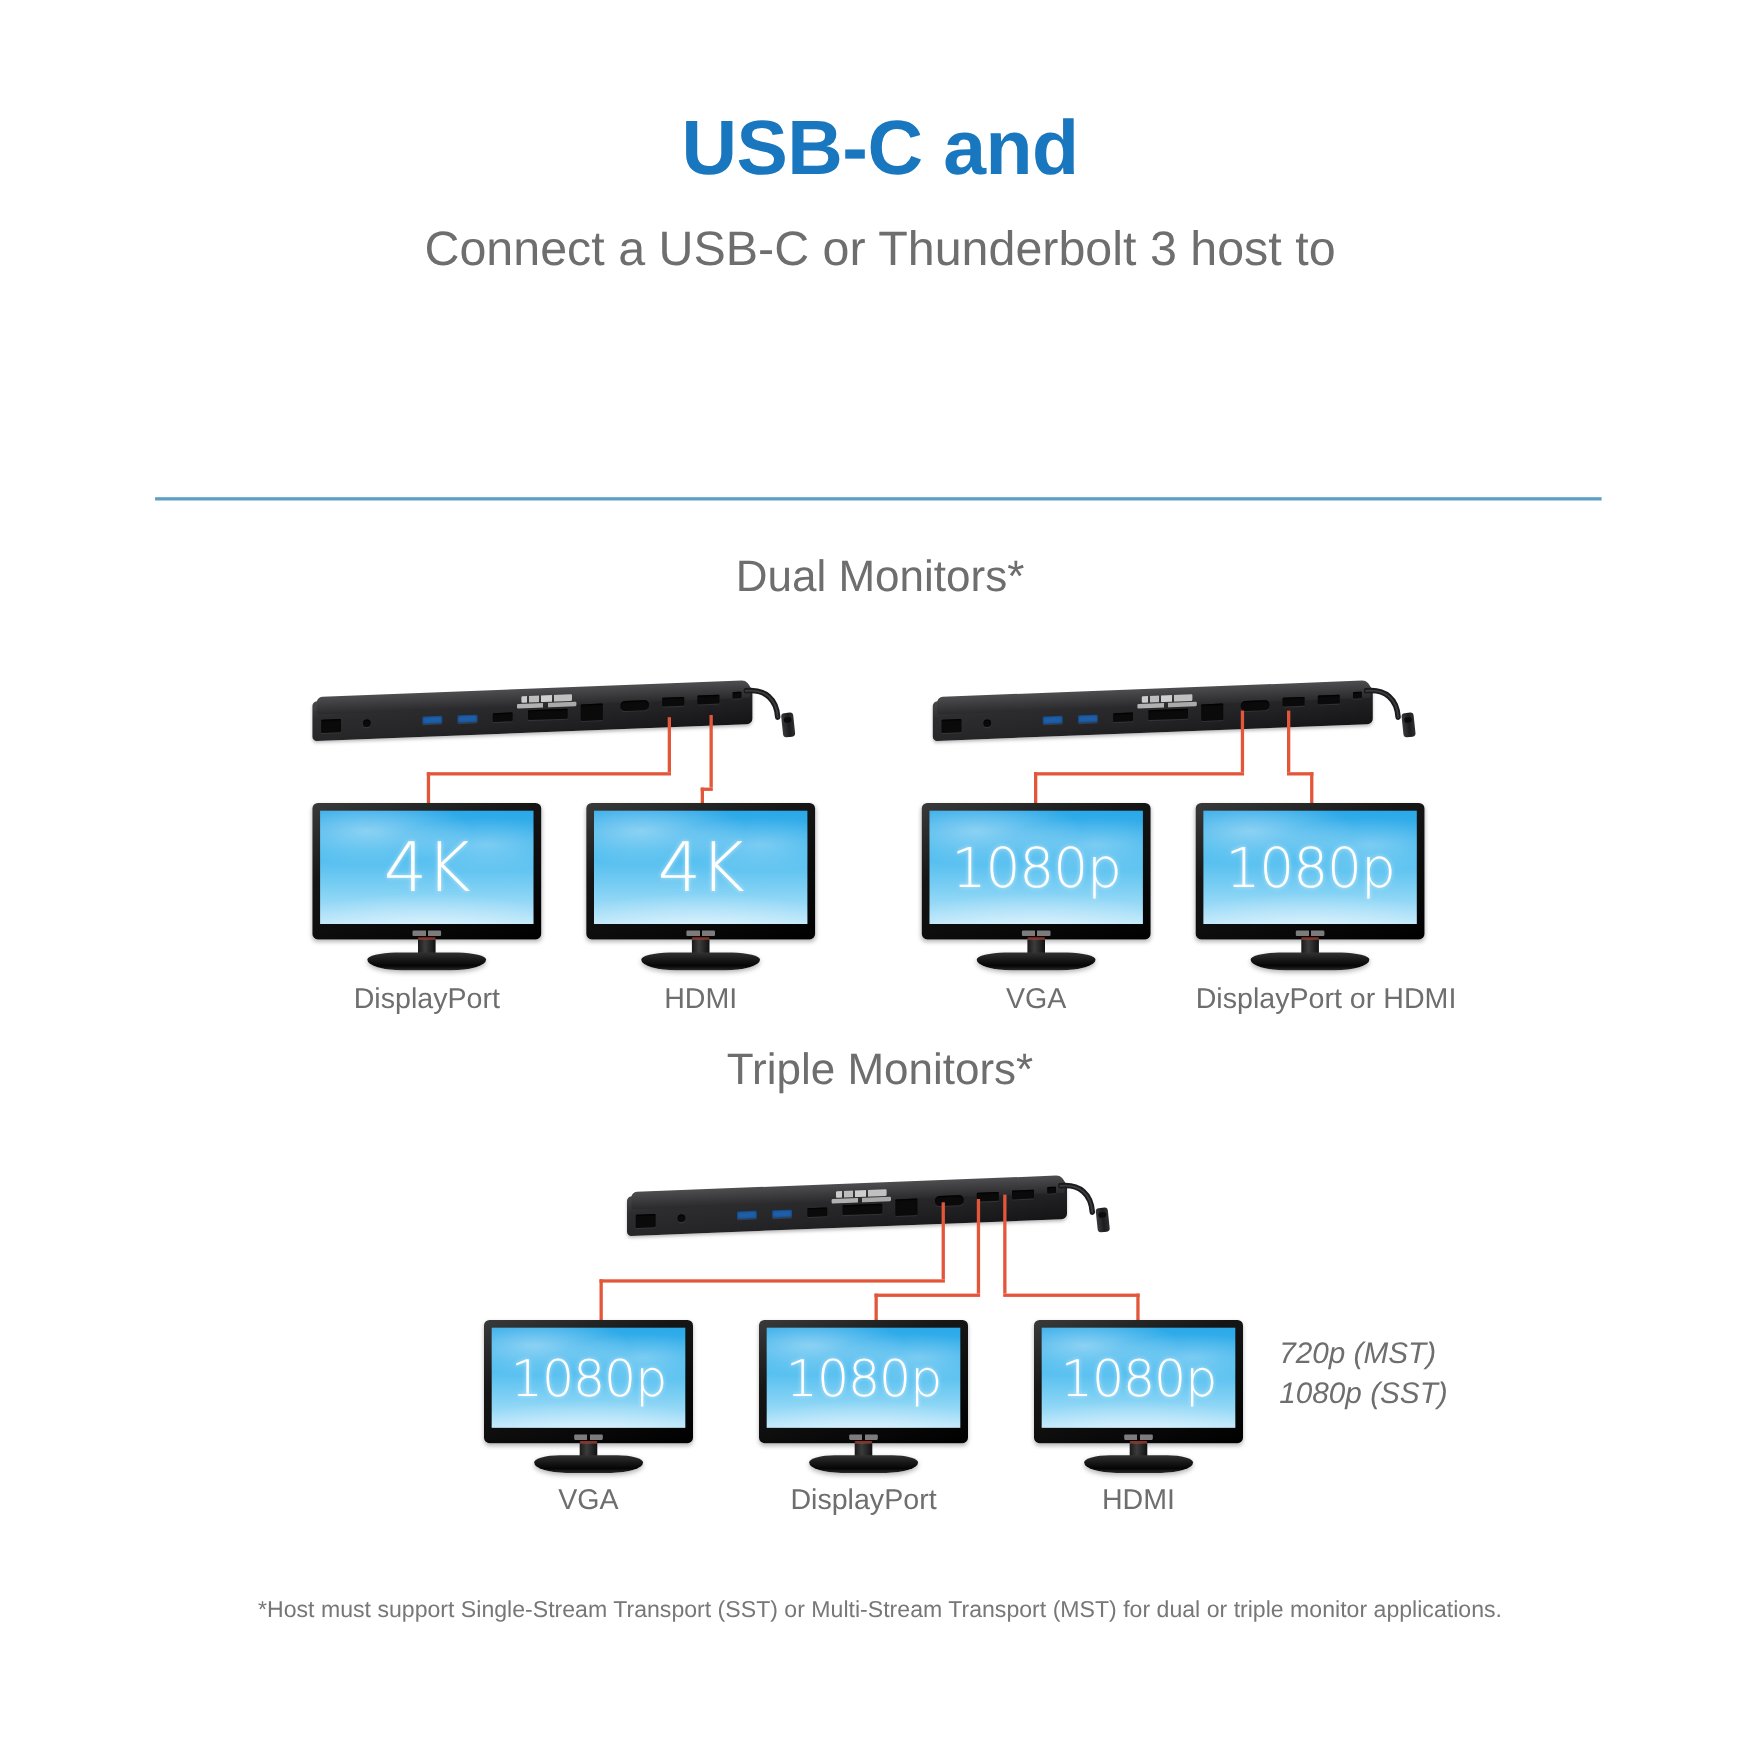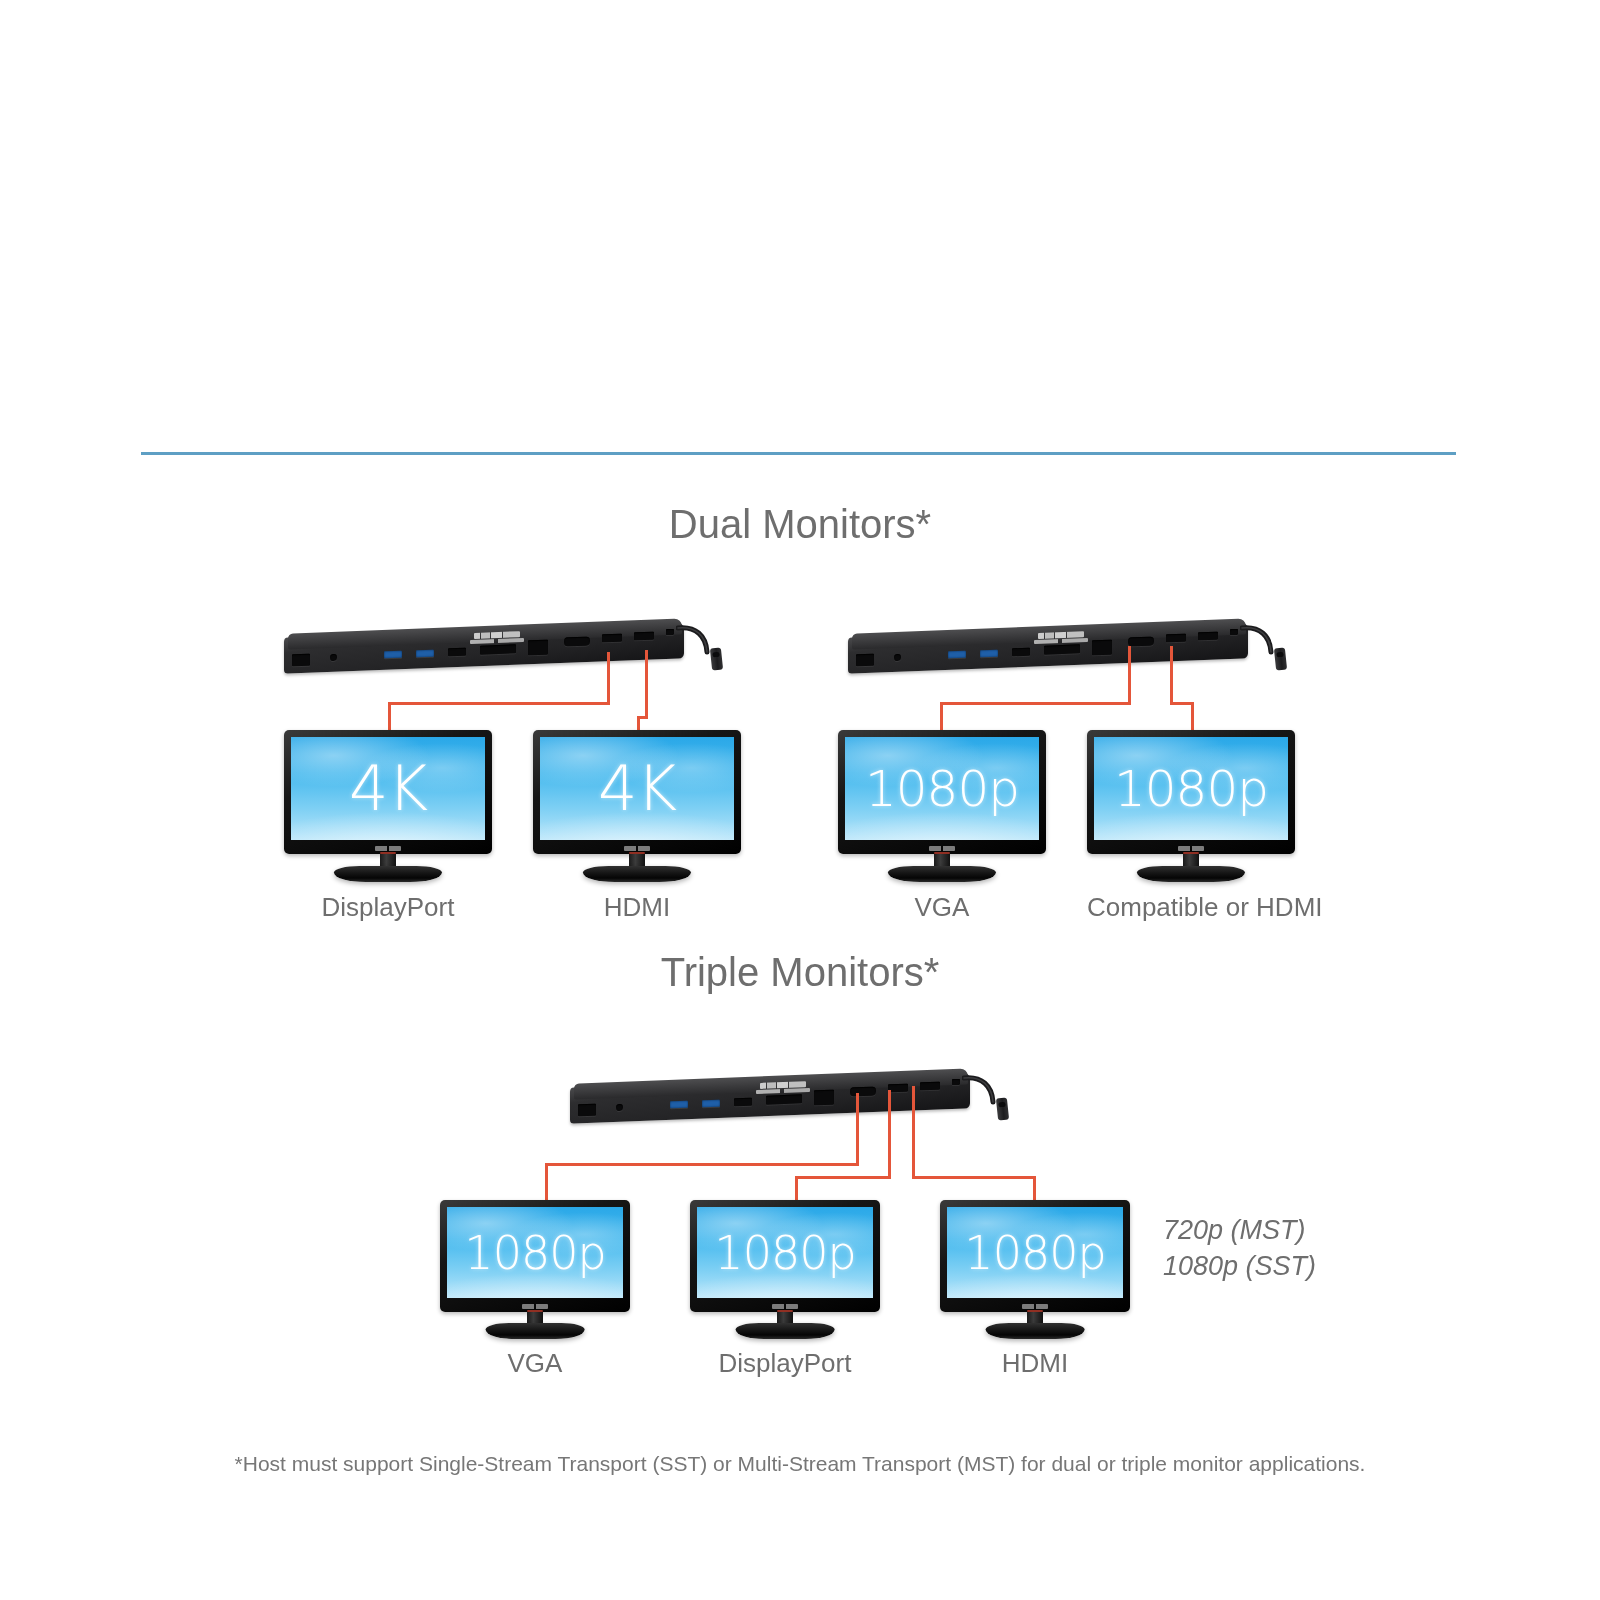--- a/index.html
+++ b/index.html
@@ -247,22 +247,24 @@
     text-align: center;
     font-size: 21px;
     color: #777777;
   }
 </style>
 </head>
 <body>
 
 <div class="header">
   <h1 class="title">
+    <span class="line">USB-C and</span>
   </h1>
   <p class="subtitle">
+    <span class="line">Connect a USB-C or Thunderbolt 3 host to</span>
   </p>
 </div>
 <div class="divider"></div>
 
 <div class="section-heading" id="dual-heading">Dual Monitors*</div>
 
 <div class="dock" id="dock-dual-1" style="left:284px; top:612px;">
   <div class="dock-body"></div>
   <div class="dock-top"></div>
   <div class="dock-logo">
@@ -369,21 +371,21 @@
 
 <div class="monitor" id="mon-d2b" style="left:1087px; top:730px; width:208px;">
   <div class="mon-frame" style="height:124px;">
     <div class="mon-screen">
       <span class="mon-label-res" style="font-size:50px;">1080p</span>
     </div>
     <div class="mon-brand"></div>
   </div>
   <div class="mon-neck" style="top:124px;"></div>
   <div class="mon-base" style="top:136px;"></div>
-  <div class="mon-caption" style="top:162px;">Compatible or HDMI</div>
+  <div class="mon-caption" style="top:162px;">DisplayPort or HDMI</div>
 </div>
 
 <div class="section-heading" id="triple-heading">Triple Monitors*</div>
 
 <div class="dock" id="dock-triple" style="left:570px; top:1062px;">
   <div class="dock-body"></div>
   <div class="dock-top"></div>
   <div class="dock-logo">
     <div class="lg-mark"></div>
       <div class="lg-text"></div>

